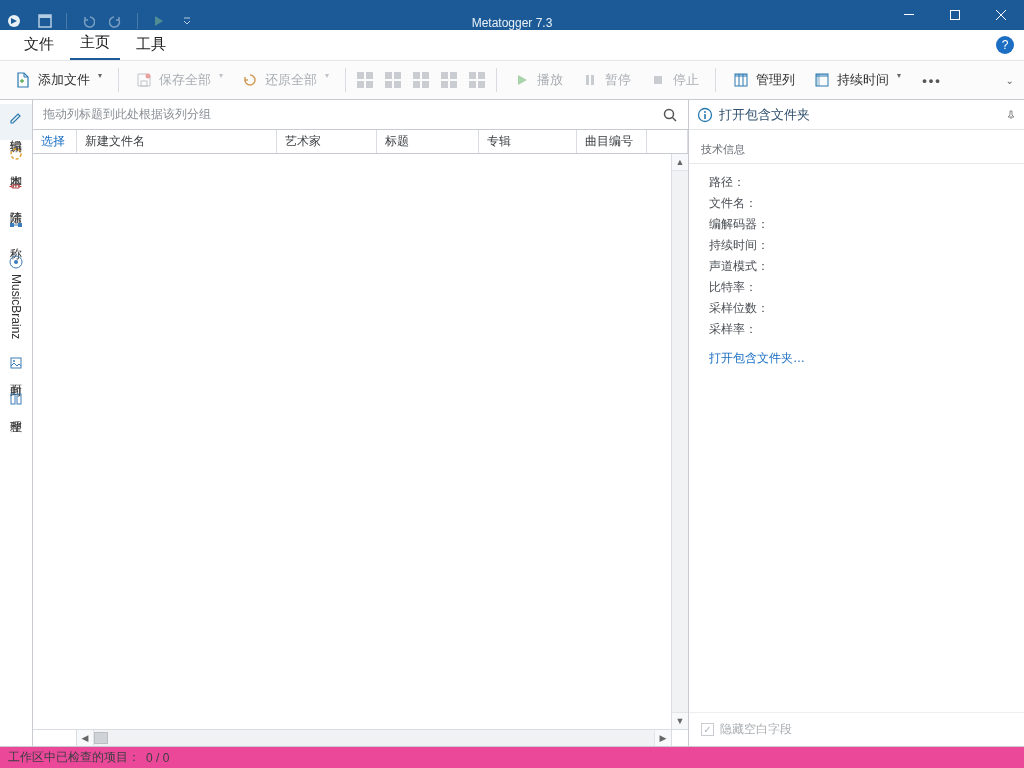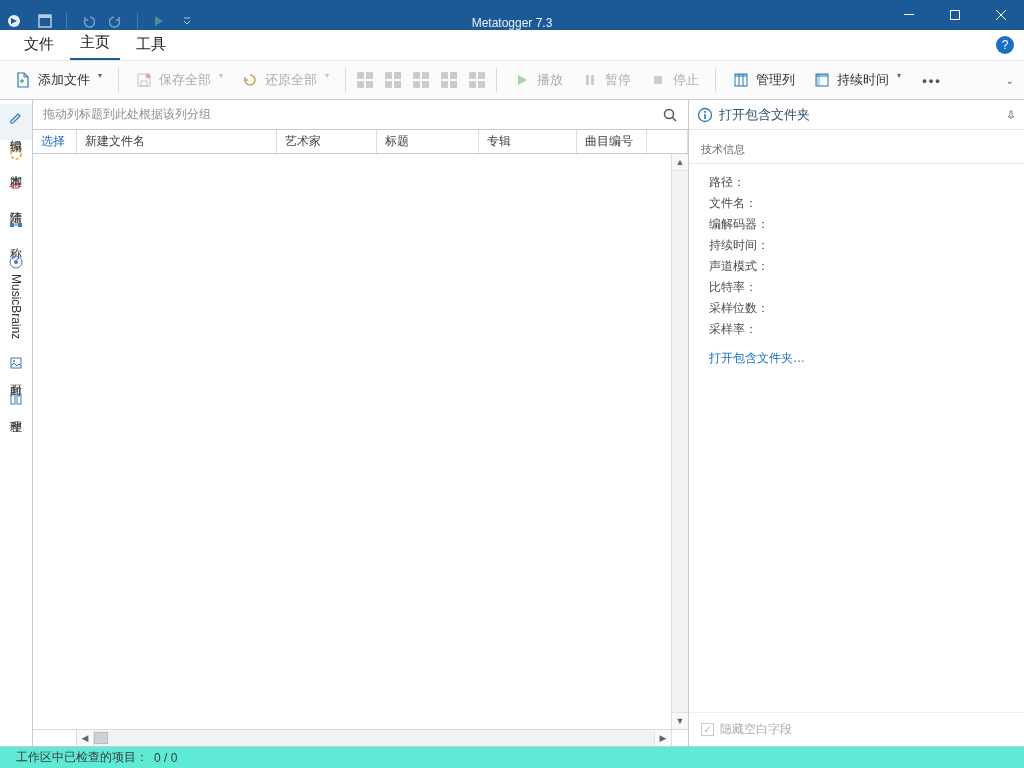--- a/index.html
+++ b/index.html
@@ -80,21 +80,21 @@
 .rp-header-left { display: flex; align-items: center; gap: 6px; }
 .rp-pin { font-size: 11px; color: #888; }
 .rp-section-title { padding: 12px 12px 6px; font-size: 11px; color: #6a6e73; border-bottom: 1px solid #e6e8ea; margin-bottom: 6px; }
 .rp-fields { padding: 4px 8px 4px 20px; display: flex; flex-direction: column; gap: 4px; font-size: 12px; color: #4b4f54; }
 .rp-link { color: #1b6ec2; margin-top: 8px; font-size: 12px; }
 .rp-spacer { flex: 1; }
 .rp-footer { padding: 8px 12px; font-size: 12px; color: #a9adb1; display: flex; align-items: center; gap: 6px; border-top: 1px solid #eceeef; }
 .chk { width: 13px; height: 13px; border: 1px solid #c9cdd2; display: inline-flex; align-items: center; justify-content: center; font-size: 10px; color: #b0b4b8; }
 
 
-.statusbar { height: 22px; border-top: 1px solid #c8ccd0; display: flex; align-items: center; padding: 0 16px; font-size: 12px; color: #3a3e42; background: #5eead4; }
+.statusbar { height: 22px; border-top: 1px solid #c8ccd0; display: flex; align-items: center; padding: 0 8px; font-size: 12px; color: #3a3e42; background: #ec4899; }
 
 svg { display: block; }
 </style>
 </head>
 <body>
 
 <div class="titlebar">
   <div class="titlebar-left">
     <span class="titlebar-icon">
       <svg width="16" height="16" viewBox="0 0 16 16">

